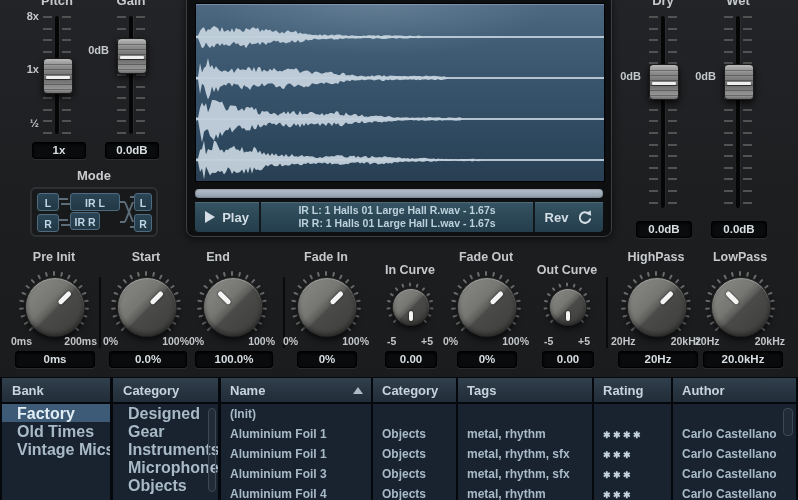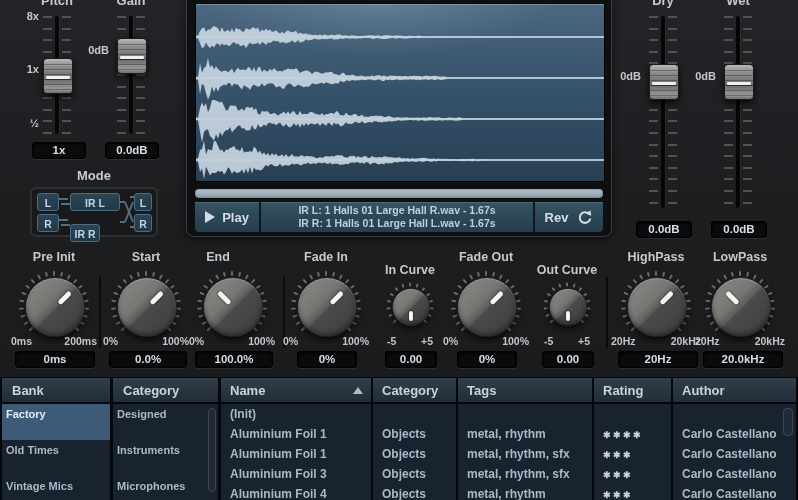--- a/index.html
+++ b/index.html
@@ -56,21 +56,21 @@
   .kpointer{position:absolute;left:50%;top:50%;background:#f4f4f4;border-radius:3px;box-shadow:0 0 2px rgba(0,0,0,.9);}
   .ktick{position:absolute;left:50%;top:50%;background:#6d6d6d;border-radius:1px;}
   .kscale{position:absolute;display:flex;justify-content:space-between;font-size:10.5px;color:#c2c5c7;}
   .ksep{position:absolute;top:277px;width:2px;height:71px;background:#0a0a0b;}
   
   .browser{position:absolute;left:0;top:377px;width:798px;height:123px;background:#04070b;overflow:hidden;}
   .bpanel{position:absolute;top:1px;bottom:0;background:#18232f;overflow:hidden;}
   .bheader{height:26px;line-height:26px;padding-left:10px;font-size:13px;color:#c7d4de;
     background:linear-gradient(180deg,#31404d 0%,#27333f 60%,#222d39 100%);
     border-bottom:2px solid #04070b;box-sizing:border-box;}
-  .brow{height:36px;line-height:20px;padding-left:4px;font-size:11px;color:#a9bac7;white-space:nowrap;overflow:hidden;}
+  .brow{height:18px;line-height:20px;padding-left:15px;font-size:16px;color:#a9bac7;white-space:nowrap;overflow:hidden;}
   .brow.sel{background:#3d5b76;color:#e3edf4;}
   .grid-head,.grid-row{display:grid;grid-template-columns:150px 85px 136px 79px auto;}
   .grid-head>div{height:26px;line-height:26px;padding-left:9px;font-size:13px;color:#c7d4de;
     background:linear-gradient(180deg,#31404d 0%,#27333f 60%,#222d39 100%);
     border-bottom:2px solid #04070b;box-sizing:border-box;}
   .grid-head>div+div,.grid-row>div+div{border-left:2px solid #04070b;}
   .grid-row>div{height:20px;line-height:20px;padding-left:9px;font-size:12px;color:#a9bac7;
     white-space:nowrap;overflow:hidden;box-sizing:border-box;}
   .stars{font-size:9px;letter-spacing:2.5px;color:#c3d2dd;}
   .sort-asc{width:0;height:0;border-left:5px solid transparent;border-right:5px solid transparent;
@@ -135,21 +135,21 @@
           <line x1="88" y1="33" x2="93" y2="33"></line>
         <line x1="93" y1="13" x2="101" y2="33"></line>
           <line x1="93" y1="33" x2="101" y2="13"></line>
         <line x1="98" y1="38" x2="103" y2="38"></line>
           <line x1="98" y1="8" x2="103" y2="8"></line>
       </g>
     </svg>
     <div class="mbox" style="left:5px;top:4px;width:22px">L</div>
     <div class="mbox" style="left:5px;top:25px;width:22px">R</div>
     <div class="mbox" style="left:38px;top:4px;width:50px">IR L</div>
-    <div class="mbox" style="left:38px;top:35px;width:30px">IR R</div>
+    <div class="mbox" style="left:38px;top:23px;width:30px">IR R</div>
     <div class="mbox" style="left:102px;top:4px;width:18px">L</div>
     <div class="mbox" style="left:102px;top:25px;width:18px">R</div>
   </div>
 
   <div class="wave-bezel">
     <div class="wave-area">
       <svg id="wave-svg" viewBox="0 0 408 177" width="408" height="177">
           <path d="M0,31.8 L2,31.5 L4,27.1 L6,24.2 L8,23.2 L10,28.1 L12,25.3 L14,25.7 L16,23.6 L18,22.1 L20,23.1 L22,24.3 L24,28.0 L26,23.0 L28,27.8 L30,26.9 L32,25.7 L34,28.0 L36,24.3 L38,28.4 L40,23.8 L42,25.3 L44,25.2 L46,27.5 L48,27.7 L50,23.9 L52,25.2 L54,25.7 L56,23.4 L58,23.5 L60,24.9 L62,23.6 L64,27.9 L66,25.5 L68,27.1 L70,24.7 L72,26.4 L74,25.4 L76,27.7 L78,27.5 L80,26.2 L82,28.2 L84,29.5 L86,27.7 L88,29.4 L90,27.5 L92,26.2 L94,27.7 L96,28.2 L98,27.8 L100,26.8 L102,29.9 L104,28.5 L106,29.7 L108,29.8 L110,29.4 L112,30.5 L114,30.3 L116,31.0 L118,31.0 L120,30.7 L122,31.4 L124,30.3 L126,31.7 L128,30.5 L130,30.7 L132,31.8 L134,31.0 L136,30.5 L138,31.6 L140,30.8 L142,30.5 L144,30.4 L146,31.6 L148,31.4 L150,31.3 L152,31.9 L154,31.7 L156,31.3 L158,31.8 L160,31.8 L162,31.9 L164,32.0 L166,31.9 L168,31.6 L170,32.1 L172,31.3 L174,31.3 L176,31.4 L178,31.2 L180,31.9 L182,31.1 L184,31.9 L186,31.9 L188,31.2 L190,31.3 L192,31.2 L194,31.2 L196,31.9 L198,31.5 L200,31.6 L202,31.4 L204,31.4 L206,31.8 L208,32.1 L210,32.2 L212,31.9 L214,31.4 L216,31.9 L218,32.2 L220,32.2 L222,31.5 L224,31.8 L226,32.2 L228,32.2 L230,32.2 L232,32.2 L234,32.2 L236,32.2 L238,32.2 L240,32.2 L242,32.2 L244,32.2 L246,32.2 L248,32.2 L250,32.2 L252,32.2 L254,32.2 L256,32.2 L258,32.2 L260,32.2 L262,32.2 L264,32.2 L266,32.2 L268,32.2 L270,32.2 L272,32.2 L274,32.2 L276,32.2 L278,32.2 L280,32.2 L282,32.2 L284,32.2 L286,32.2 L288,32.2 L290,32.2 L292,32.2 L294,32.2 L296,32.2 L298,32.2 L300,32.2 L302,32.2 L304,32.2 L306,32.2 L308,32.2 L310,32.2 L312,32.2 L314,32.2 L316,32.2 L318,32.2 L320,32.2 L322,32.2 L324,32.2 L326,32.2 L328,32.2 L330,32.2 L332,32.2 L334,32.2 L336,32.2 L338,32.2 L340,32.2 L342,32.2 L344,32.2 L346,32.2 L348,32.2 L350,32.2 L352,32.2 L354,32.2 L356,32.2 L358,32.2 L360,32.2 L362,32.2 L364,32.2 L366,32.2 L368,32.2 L370,32.2 L372,32.2 L374,32.2 L376,32.2 L378,32.2 L380,32.2 L382,32.2 L384,32.2 L386,32.2 L388,32.2 L390,32.2 L392,32.2 L394,32.2 L396,32.2 L398,32.2 L400,32.2 L402,32.2 L404,32.2 L406,32.2 L408,32.2 L408,33.8 L406,33.8 L404,33.8 L402,33.8 L400,33.8 L398,33.8 L396,33.8 L394,33.8 L392,33.8 L390,33.8 L388,33.8 L386,33.8 L384,33.8 L382,33.8 L380,33.8 L378,33.8 L376,33.8 L374,33.8 L372,33.8 L370,33.8 L368,33.8 L366,33.8 L364,33.8 L362,33.8 L360,33.8 L358,33.8 L356,33.8 L354,33.8 L352,33.8 L350,33.8 L348,33.8 L346,33.8 L344,33.8 L342,33.8 L340,33.8 L338,33.8 L336,33.8 L334,33.8 L332,33.8 L330,33.8 L328,33.8 L326,33.8 L324,33.8 L322,33.8 L320,33.8 L318,33.8 L316,33.8 L314,33.8 L312,33.8 L310,33.8 L308,33.8 L306,33.8 L304,33.8 L302,33.8 L300,33.8 L298,33.8 L296,33.8 L294,33.8 L292,33.8 L290,33.8 L288,33.8 L286,33.8 L284,33.8 L282,33.8 L280,33.8 L278,33.8 L276,33.8 L274,33.8 L272,33.8 L270,33.8 L268,33.8 L266,33.8 L264,33.8 L262,33.8 L260,33.8 L258,33.8 L256,33.8 L254,33.8 L252,33.8 L250,33.8 L248,33.8 L246,33.8 L244,33.8 L242,33.8 L240,33.8 L238,33.8 L236,33.8 L234,33.8 L232,33.8 L230,33.8 L228,33.8 L226,33.8 L224,33.9 L222,34.2 L220,33.8 L218,33.9 L216,34.1 L214,34.0 L212,34.5 L210,34.5 L208,34.6 L206,34.4 L204,33.8 L202,34.3 L200,34.8 L198,33.9 L196,34.0 L194,34.2 L192,34.4 L190,34.9 L188,34.9 L186,35.1 L184,34.4 L182,34.2 L180,34.1 L178,34.9 L176,34.8 L174,34.1 L172,34.0 L170,34.0 L168,33.8 L166,34.3 L164,34.4 L162,34.2 L160,34.8 L158,34.5 L156,34.3 L154,34.4 L152,34.6 L150,34.1 L148,34.7 L146,35.0 L144,34.3 L142,35.6 L140,35.3 L138,35.8 L136,34.4 L134,34.5 L132,35.0 L130,35.2 L128,35.1 L126,34.9 L124,35.4 L122,35.6 L120,35.0 L118,34.6 L116,36.0 L114,36.0 L112,36.4 L110,35.2 L108,37.2 L106,38.0 L104,38.5 L102,36.1 L100,38.2 L98,38.2 L96,36.3 L94,38.2 L92,38.4 L90,39.5 L88,38.3 L86,38.2 L84,39.1 L82,36.7 L80,37.5 L78,36.4 L76,37.7 L74,39.1 L72,38.6 L70,40.9 L68,38.9 L66,37.9 L64,40.9 L62,38.5 L60,39.8 L58,39.8 L56,40.6 L54,38.4 L52,41.0 L50,44.2 L48,40.8 L46,41.8 L44,42.1 L42,39.2 L40,40.3 L38,37.8 L36,39.4 L34,41.7 L32,41.7 L30,40.2 L28,41.4 L26,39.2 L24,42.0 L22,39.4 L20,40.1 L18,43.6 L16,41.4 L14,43.9 L12,42.0 L10,38.4 L8,42.9 L6,44.3 L4,39.2 L2,34.2 L0,34.2 Z" fill="#c6d4df" fill-opacity="0.93"></path>
           <rect x="0" y="32.3" width="408" height="1.4" fill="#c6d4df" fill-opacity="0.85"></rect>
           <path d="M0,72.5 L2,72.9 L4,58.9 L6,68.5 L8,64.0 L10,62.3 L12,54.0 L14,63.4 L16,61.0 L18,65.5 L20,62.3 L22,64.9 L24,66.8 L26,67.8 L28,66.5 L30,66.8 L32,68.3 L34,66.6 L36,64.5 L38,68.9 L40,65.9 L42,63.7 L44,66.0 L46,65.5 L48,65.5 L50,66.3 L52,63.1 L54,63.8 L56,67.3 L58,63.0 L60,68.0 L62,63.3 L64,63.0 L66,68.1 L68,65.4 L70,67.1 L72,67.6 L74,64.8 L76,66.7 L78,64.1 L80,66.2 L82,67.5 L84,66.8 L86,67.6 L88,66.3 L90,65.5 L92,64.5 L94,65.2 L96,64.9 L98,65.6 L100,63.9 L102,66.1 L104,69.1 L106,67.7 L108,67.1 L110,66.5 L112,66.7 L114,68.1 L116,69.9 L118,68.3 L120,67.6 L122,68.0 L124,69.0 L126,69.8 L128,69.0 L130,68.2 L132,68.6 L134,67.8 L136,68.0 L138,69.9 L140,70.1 L142,71.0 L144,70.9 L146,68.9 L148,68.7 L150,71.5 L152,71.1 L154,71.6 L156,70.5 L158,71.3 L160,72.1 L162,72.5 L164,71.7 L166,71.7 L168,72.3 L170,72.7 L172,71.9 L174,72.6 L176,71.3 L178,72.4 L180,71.6 L182,71.2 L184,71.2 L186,72.4 L188,71.2 L190,72.6 L192,72.6 L194,71.4 L196,71.8 L198,71.7 L200,72.0 L202,72.1 L204,71.9 L206,72.2 L208,72.1 L210,72.1 L212,72.6 L214,72.1 L216,72.0 L218,71.7 L220,72.1 L222,72.1 L224,71.9 L226,72.5 L228,72.3 L230,71.6 L232,72.1 L234,72.3 L236,71.9 L238,71.7 L240,71.9 L242,72.3 L244,72.6 L246,72.7 L248,72.3 L250,73.1 L252,73.2 L254,73.2 L256,73.2 L258,73.2 L260,73.2 L262,73.2 L264,73.2 L266,73.2 L268,73.2 L270,73.2 L272,73.2 L274,73.2 L276,73.2 L278,73.2 L280,73.2 L282,73.2 L284,73.2 L286,73.2 L288,73.2 L290,73.2 L292,73.2 L294,73.2 L296,73.2 L298,73.2 L300,73.2 L302,73.2 L304,73.2 L306,73.2 L308,73.2 L310,73.2 L312,73.2 L314,73.2 L316,73.2 L318,73.2 L320,73.2 L322,73.2 L324,73.2 L326,73.2 L328,73.2 L330,73.2 L332,73.2 L334,73.2 L336,73.2 L338,73.2 L340,73.2 L342,73.2 L344,73.2 L346,73.2 L348,73.2 L350,73.2 L352,73.2 L354,73.2 L356,73.2 L358,73.2 L360,73.2 L362,73.2 L364,73.2 L366,73.2 L368,73.2 L370,73.2 L372,73.2 L374,73.2 L376,73.2 L378,73.2 L380,73.2 L382,73.2 L384,73.2 L386,73.2 L388,73.2 L390,73.2 L392,73.2 L394,73.2 L396,73.2 L398,73.2 L400,73.2 L402,73.2 L404,73.2 L406,73.2 L408,73.2 L408,74.8 L406,74.8 L404,74.8 L402,74.8 L400,74.8 L398,74.8 L396,74.8 L394,74.8 L392,74.8 L390,74.8 L388,74.8 L386,74.8 L384,74.8 L382,74.8 L380,74.8 L378,74.8 L376,74.8 L374,74.8 L372,74.8 L370,74.8 L368,74.8 L366,74.8 L364,74.8 L362,74.8 L360,74.8 L358,74.8 L356,74.8 L354,74.8 L352,74.8 L350,74.8 L348,74.8 L346,74.8 L344,74.8 L342,74.8 L340,74.8 L338,74.8 L336,74.8 L334,74.8 L332,74.8 L330,74.8 L328,74.8 L326,74.8 L324,74.8 L322,74.8 L320,74.8 L318,74.8 L316,74.8 L314,74.8 L312,74.8 L310,74.8 L308,74.8 L306,74.8 L304,74.8 L302,74.8 L300,74.8 L298,74.8 L296,74.8 L294,74.8 L292,74.8 L290,74.8 L288,74.8 L286,74.8 L284,74.8 L282,74.8 L280,74.8 L278,74.8 L276,74.8 L274,74.8 L272,74.8 L270,74.8 L268,74.8 L266,74.8 L264,74.8 L262,74.8 L260,74.8 L258,74.8 L256,74.8 L254,74.8 L252,74.8 L250,75.2 L248,75.5 L246,76.0 L244,75.9 L242,75.1 L240,75.9 L238,76.0 L236,75.2 L234,75.4 L232,76.1 L230,75.2 L228,75.4 L226,75.4 L224,76.3 L222,75.6 L220,76.3 L218,75.2 L216,75.8 L214,75.3 L212,75.7 L210,75.4 L208,75.7 L206,75.8 L204,76.2 L202,75.4 L200,75.4 L198,76.1 L196,76.3 L194,75.6 L192,76.2 L190,75.4 L188,76.9 L186,76.9 L184,75.4 L182,75.5 L180,76.1 L178,76.5 L176,75.7 L174,75.4 L172,75.6 L170,75.9 L168,76.3 L166,75.5 L164,76.3 L162,76.2 L160,76.6 L158,76.6 L156,75.8 L154,77.2 L152,76.4 L150,76.5 L148,78.2 L146,77.6 L144,77.1 L142,80.0 L140,79.1 L138,79.7 L136,80.3 L134,79.7 L132,78.9 L130,78.3 L128,80.0 L126,78.8 L124,79.1 L122,80.1 L120,80.3 L118,79.8 L116,79.2 L114,81.7 L112,83.1 L110,82.2 L108,83.4 L106,82.2 L104,81.6 L102,80.4 L100,82.3 L98,82.9 L96,80.9 L94,79.5 L92,79.8 L90,81.4 L88,85.1 L86,84.4 L84,82.1 L82,82.7 L80,83.6 L78,80.6 L76,79.3 L74,79.6 L72,79.5 L70,81.1 L68,82.3 L66,79.2 L64,81.9 L62,82.7 L60,82.0 L58,80.5 L56,82.3 L54,86.1 L52,83.5 L50,82.7 L48,80.9 L46,85.4 L44,83.6 L42,80.4 L40,80.5 L38,79.6 L36,82.4 L34,79.2 L32,79.0 L30,81.6 L28,80.4 L26,82.0 L24,82.7 L22,87.8 L20,83.0 L18,88.2 L16,82.6 L14,91.1 L12,95.4 L10,89.5 L8,81.4 L6,79.7 L4,89.9 L2,75.6 L0,75.5 Z" fill="#c6d4df" fill-opacity="0.93"></path>
@@ -452,20 +452,21 @@
       <div id="bank-body">
           <div class="brow sel">Factory</div>
           <div class="brow">Old Times</div>
           <div class="brow">Vintage Mics</div>
         </div>
     </div>
     <div class="bpanel" style="left:113px;width:105px">
       <div class="bheader">Category</div>
       <div id="cat-body">
           <div class="brow">Designed</div>
+          <div class="brow">Gear</div>
           <div class="brow">Instruments</div>
           <div class="brow">Microphones</div>
           <div class="brow">Objects</div>
         </div>
       <div class="scrollthumb" style="right:2px;top:30px;width:6px;height:82px"></div>
     </div>
     <div class="bpanel" style="left:221px;width:575px">
       <div class="grid-head">
         <div>
           <span>Name</span>

